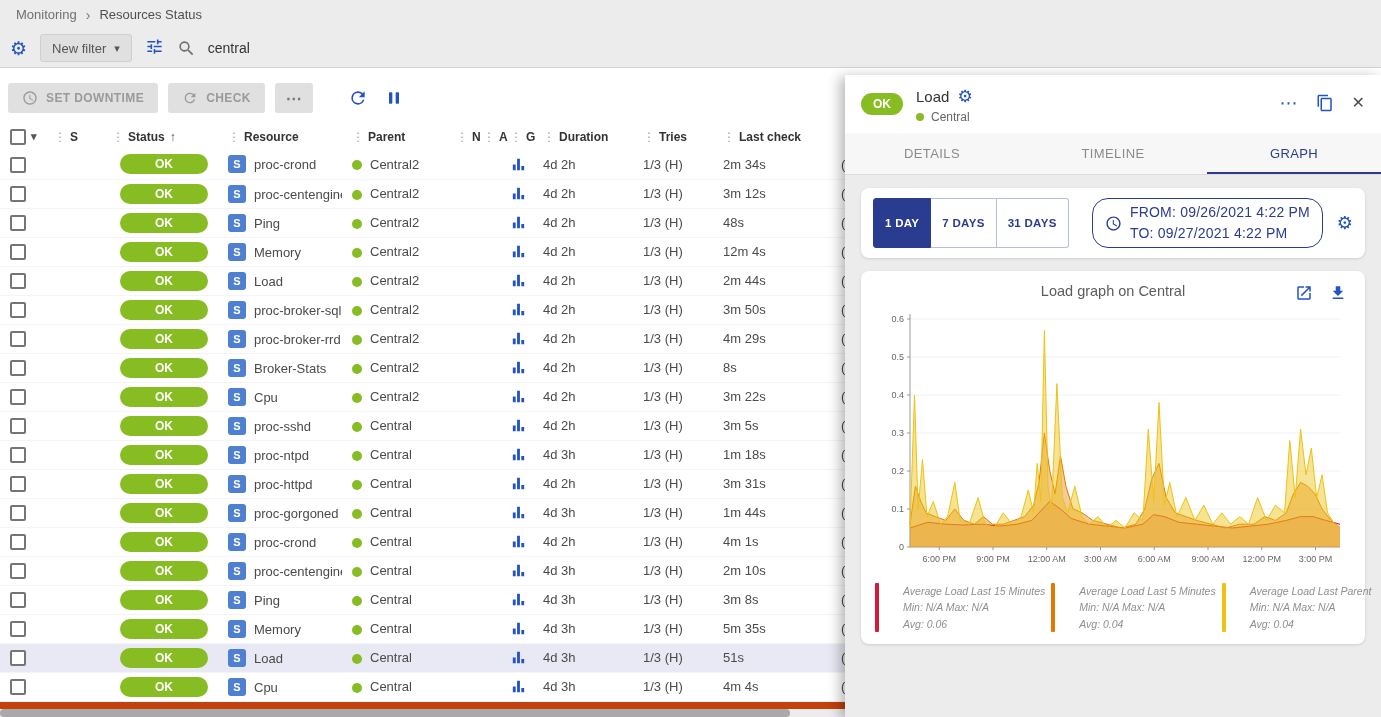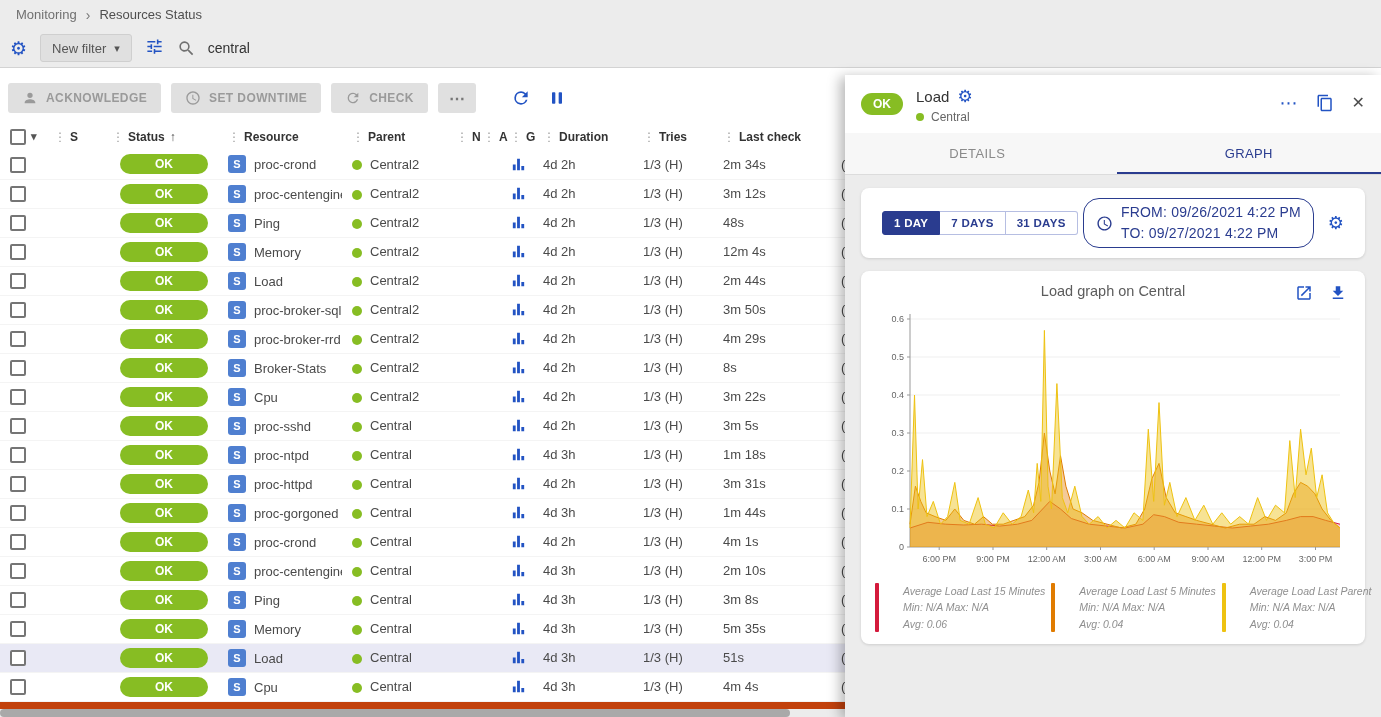--- a/index.html
+++ b/index.html
@@ -63,21 +63,21 @@
   .ph-icon { background:none; border:none; color:var(--icon-blue); cursor:pointer; display:flex; align-items:center; font-size:18px; line-height:1; }
   .ph-icon svg { width:18px; height:18px; fill:currentColor; }
   .close-icon { color:#4d4d4d; font-size:16px; }
 
   .tabs { display:flex; background:#f7f7f7; border-bottom:1px solid #dcdcdc;gap:7px; }
   .tab { flex:1; text-align:center; padding:13px 0 11px; font-size:13px; color:#8a8a8a; letter-spacing:.4px; border-bottom:2px solid transparent; cursor:pointer; }
   .tab.active { color:var(--primary); border-bottom-color:var(--primary); }
 
   .panel-body { flex:1; overflow:hidden; padding:13px 16px; }
   .card { background:#fff; border-radius:8px; box-shadow:0 1px 3px rgba(0,0,0,.13); }
-  .range-card { display:flex; align-items:center; padding:10px 21px; }
+  .range-card { display:flex; padding:10px 12px; }
   .range-group { display:flex; }
   .range-btn { border:1px solid #b6bee2; background:#fff; color:var(--primary); font-size:11.5px; font-weight:bold; letter-spacing:.3px; padding:5px 11px; font-family:inherit; cursor:pointer; }
   .range-btn + .range-btn { border-left:none; }
   .range-btn:first-child { border-radius:3px 0 0 3px; }
   .range-btn:last-child { border-radius:0 3px 3px 0; }
   .range-btn.active { background:var(--primary); border-color:var(--primary); color:#fff; }
   .date-box { border:1px solid var(--primary); border-radius:16px; display:flex; align-items:center; gap:8px; padding:3px 12px; color:var(--primary); margin-left:auto; cursor:pointer; }
   .date-box svg { width:17px; height:17px; fill:var(--primary); flex:none; }
   .date-lines { font-size:14px; line-height:1.5; letter-spacing:.2px; white-space:nowrap; }
   .range-gear { margin-left:14px; font-size:18px; }
@@ -117,26 +117,20 @@
     </span>
     <span class="search-wrap">
       <svg viewBox="0 0 24 24">
           <path d="M15.5 14h-.79l-.28-.27a6.5 6.5 0 1 0-.7.7l.27.28v.79l5 4.99L20.49 19l-4.99-5zm-6 0A4.5 4.5 0 1 1 14 9.5 4.5 4.5 0 0 1 9.5 14z"></path>
         </svg>
       <span class="search-value">central</span>
     </span>
   </div>
 
   <div class="actions-bar">
-    <button class="action-btn" disabled="">
-      <svg viewBox="0 0 24 24">
-          <path d="M12 12a4 4 0 1 0-4-4 4 4 0 0 0 4 4zm0 2c-3.33 0-8 1.67-8 5v1h16v-1c0-3.33-4.67-5-8-5z"></path>
-        </svg>
-      <span>ACKNOWLEDGE</span>
-    </button>
     <button class="action-btn" disabled="">
       <svg viewBox="0 0 24 24">
           <path d="M11.99 2C6.47 2 2 6.48 2 12s4.47 10 9.99 10C17.52 22 22 17.52 22 12S17.52 2 11.99 2zM12 20c-4.42 0-8-3.58-8-8s3.58-8 8-8 8 3.58 8 8-3.58 8-8 8zm.5-13H11v6l5.25 3.15.75-1.23-4.5-2.67z"></path>
         </svg>
       <span>SET DOWNTIME</span>
     </button>
     <button class="action-btn" disabled="">
       <svg viewBox="0 0 24 24">
           <path d="M17.65 6.35A7.95 7.95 0 0 0 12 4a8 8 0 1 0 7.73 10h-2.08A6 6 0 1 1 12 6c1.66 0 3.14.69 4.22 1.78L13 11h7V4l-2.35 2.35z"></path>
         </svg>
@@ -518,20 +512,21 @@
           <svg viewBox="0 0 24 24">
               <path d="M16 1H4c-1.1 0-2 .9-2 2v14h2V3h12V1zm3 4H8c-1.1 0-2 .9-2 2v14c0 1.1.9 2 2 2h11c1.1 0 2-.9 2-2V7c0-1.1-.9-2-2-2zm0 16H8V7h11v14z"></path>
             </svg>
         </button>
         <button class="ph-icon close-icon">✕</button>
       </div>
     </div>
 
     <div class="tabs">
       <div class="tab">DETAILS</div>
+      <div class="tab">TIMELINE</div>
       <div class="tab active">GRAPH</div>
     </div>
 
     <div class="panel-body">
       <div class="card range-card">
         <div class="range-group">
           <button class="range-btn active">1 DAY</button>
           <button class="range-btn">7 DAYS</button>
           <button class="range-btn">31 DAYS</button>
         </div>

